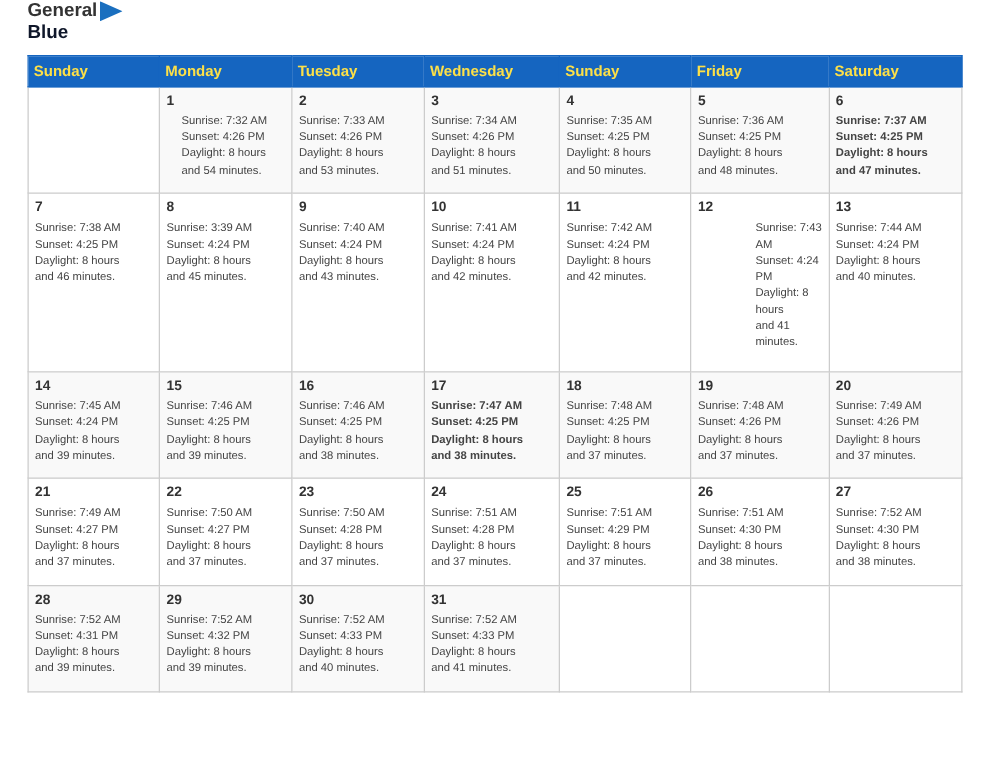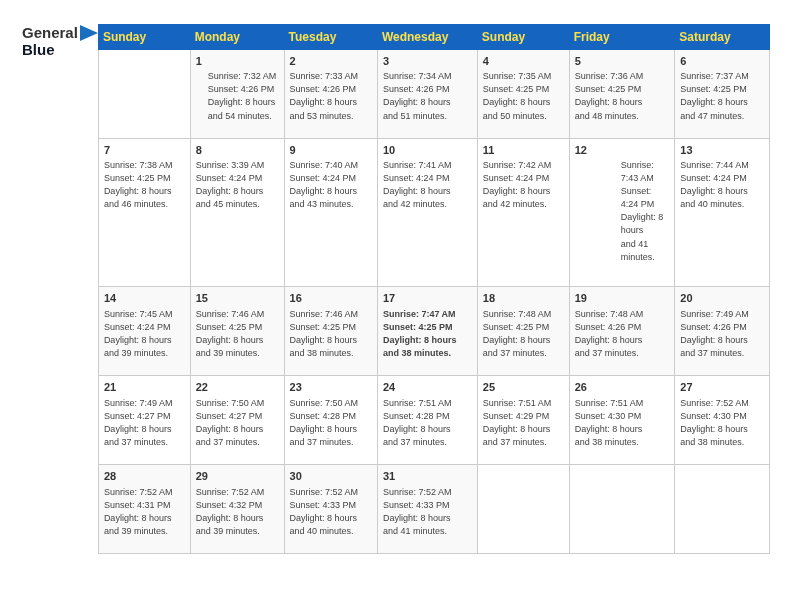--- a/index.html
+++ b/index.html
@@ -6,23 +6,23 @@
     body {
       font-family: Arial, sans-serif;
       background: #fff;
       width: 792px;
       height: 612px;
       overflow: hidden;
     }
     .page {
       width: 792px;
       height: 568px;
-      padding: 24px 22px 14px 22px;
+      padding: 0 22px 14px 22px;
       display: flex;
-      flex-direction: row;
+      flex-direction: column;
     }
     .header {
       display: flex;
       justify-content: space-between;
       align-items: flex-start;
       margin-bottom: 10px;
     }
     .logo {
       display: flex;
       align-items: center;
@@ -154,21 +154,21 @@
           </td>
           <td>
             <span class="day-number">5</span>
             <div class="day-info" style="white-space: pre-line;">Sunrise: 7:36 AM
 Sunset: 4:25 PM
 Daylight: 8 hours
 and 48 minutes.</div>
           </td>
           <td>
             <span class="day-number">6</span>
-            <div class="day-info" style="white-space: pre-line;">Sunrise: 7:37 AM
+            <div class="day-info" style="white-space: pre-line; font-weight: bold;">Sunrise: 7:37 AM
 Sunset: 4:25 PM
 Daylight: 8 hours
 and 47 minutes.</div>
           </td>
         </tr>
         <tr>
           <td>
             <span class="day-number">7</span>
             <div class="day-info" style="white-space: pre-line;">Sunrise: 7:38 AM
 Sunset: 4:25 PM

